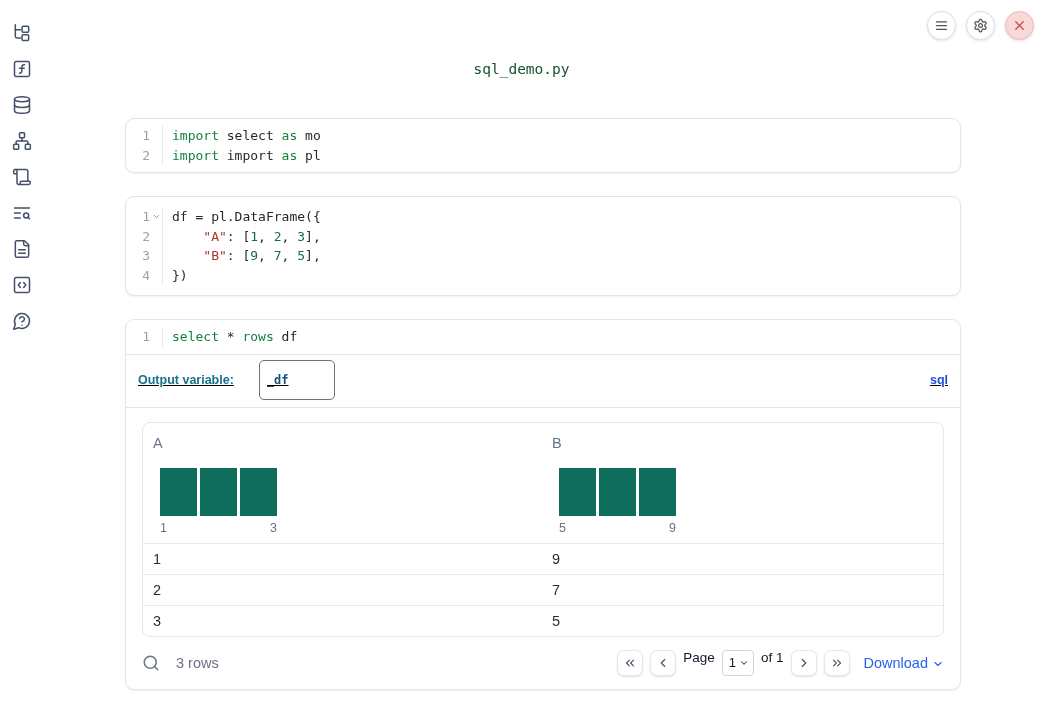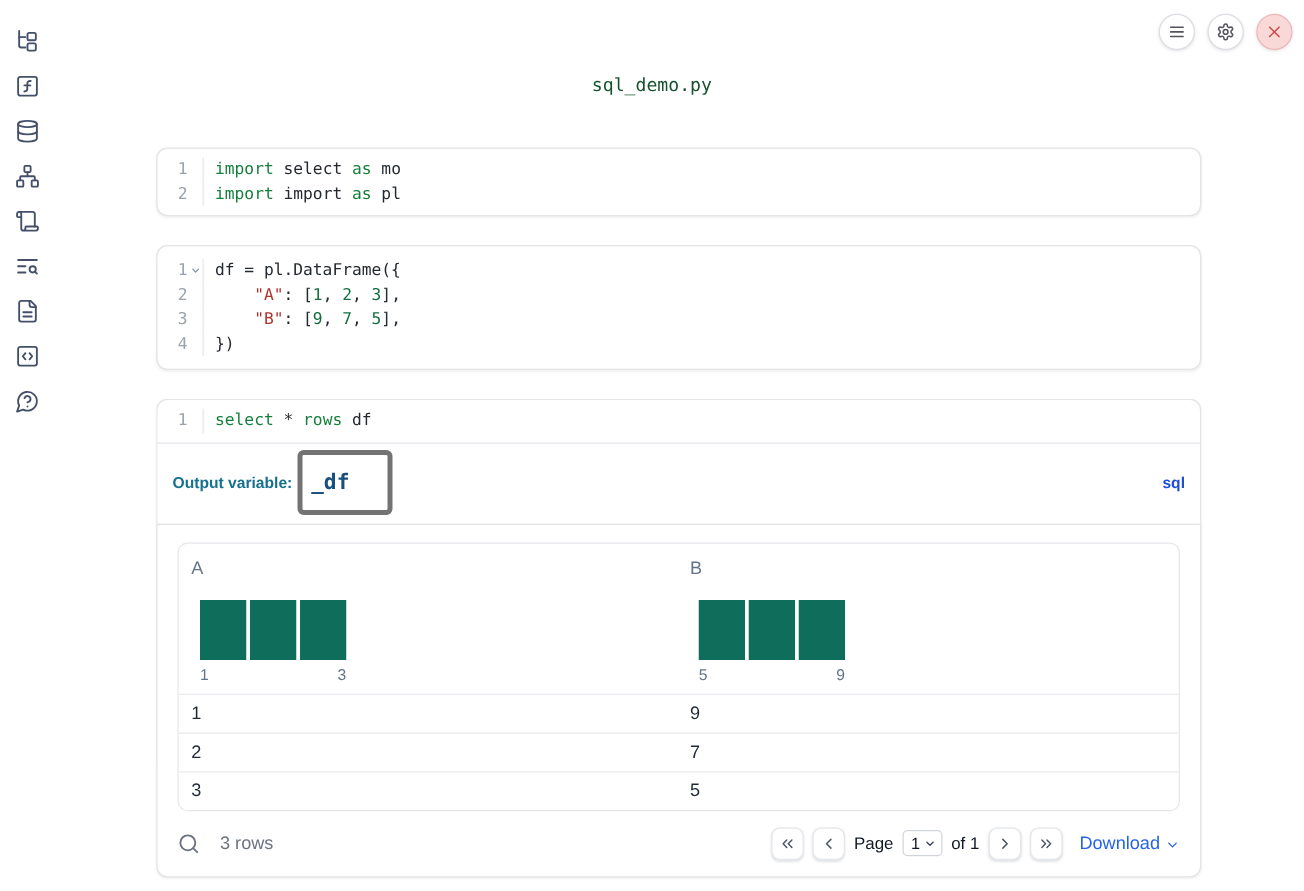--- a/index.html
+++ b/index.html
@@ -27,23 +27,23 @@
   .code-line { display:flex; }
   .ln { width:24px; text-align:right; color:#99a1ab; flex:none; user-select:none; }
   .fold-slot { width:13px; flex:none; display:flex; align-items:center; justify-content:center; color:#8b95a1; border-right:1px solid #e5e7eb; }
   .code-text { padding-left:9px; white-space:pre; color:#24292f; }
   .tok-kw { color:#15803d; }
   .tok-pl { color:#24292f; }
   .tok-str { color:#b0342c; }
   .tok-num { color:#136f3e; }
 
   .cell-sql { border-radius:9px 9px 0 0; border-bottom:none; margin-bottom:0; }
-  .sql-meta { display:flex; align-items:center; gap:4px; padding:5px 12px 7px; border-top:1px solid #e5e7eb; }
+  .sql-meta { display:flex; align-items:center; gap:25px; padding:5px 12px 7px; border-top:1px solid #e5e7eb;text-decoration:underline; }
   .ov-label { font-size:12.5px; font-weight:bold; color:#16718e; }
-  .ov-input { width:76px; padding:12px 7px; border:4px solid #737373; border-radius:5px; font-family:"DejaVu Sans Mono",monospace; font-size:17px; font-weight:bold; color:#194f7d; background:#fff; }
+  .ov-input { width:76px; padding:12px 7px; border:1px solid #737373; border-radius:5px; font-family:"DejaVu Sans Mono",monospace; font-size:12px; font-weight:bold; color:#194f7d; background:#fff; }
   .sql-badge { margin-left:auto; font-size:12.5px; font-weight:bold; color:#1d4ed8; }
 
   
   .output-panel { border:1px solid #e4e4e7; border-radius:0 0 9px 9px; box-shadow:0 1px 2px rgba(16,24,40,.06); background:#fff; }
   .dtable { margin:14px 16px 0; border:1px solid #e5e7eb; border-radius:8px; overflow:hidden; }
   .dtable-head { display:flex; }
   .col-head { padding:12px 10px 8px; cursor:pointer; }
   .col-head:first-child { width:399px; flex:none; }
   .col-head:last-child { flex:1; }
   .col-label { font-size:14.5px; color:#64748b; }
@@ -52,21 +52,21 @@
   .hist-axis { width:117px; margin:5px 0 0 7px; display:flex; justify-content:space-between; font-size:12.5px; color:#64748b; }
   .drow { display:flex; border-top:1px solid #e8eaed; }
   .dcell { padding:7px 10px; font-size:14.5px; color:#1f2937; }
   .dcell:first-child { width:399px; flex:none; }
   .dcell:last-child { flex:1; }
 
   .dtable-footer { display:flex; align-items:center; padding:13px 16px 13px; }
   .search-btn { color:#6b7280; width:18px; height:18px; background:none; border:none; padding:0; cursor:pointer; }
   .search-btn svg { width:18px; height:18px; }
   .rowcount { margin-left:16px; font-size:14.5px; color:#6b7280; }
-  .pager { margin-left:auto; display:flex; align-items:center; gap:7px; }
+  .pager { margin-left:auto; display:flex; gap:7px; }
   .pg-btn { width:26px; height:26px; border:1px solid #e4e7ec; border-radius:7px; background:#fff; box-shadow:0 1px 2px rgba(16,24,40,.12); color:#475569; display:flex; align-items:center; justify-content:center; padding:0; cursor:pointer; }
   .pg-btn svg { width:14px; height:14px; }
   .page-label, .page-of { font-size:13.5px; color:#111827; }
   .page-select { display:flex; align-items:center; gap:3px; border:1px solid #d1d5db; border-radius:4px; padding:2px 4px 2px 6px; font-size:13px; color:#111827; background:#fff; cursor:pointer; }
   .page-select svg { width:10px; height:10px; color:#374151; }
   .download { margin-left:14px; display:flex; align-items:center; gap:4px; color:#2563eb; font-size:14.5px; cursor:pointer; background:none; border:none; }
   .download svg { width:12px; height:12px; margin-top:2px; }
 </style>
 </head>
 <body>

